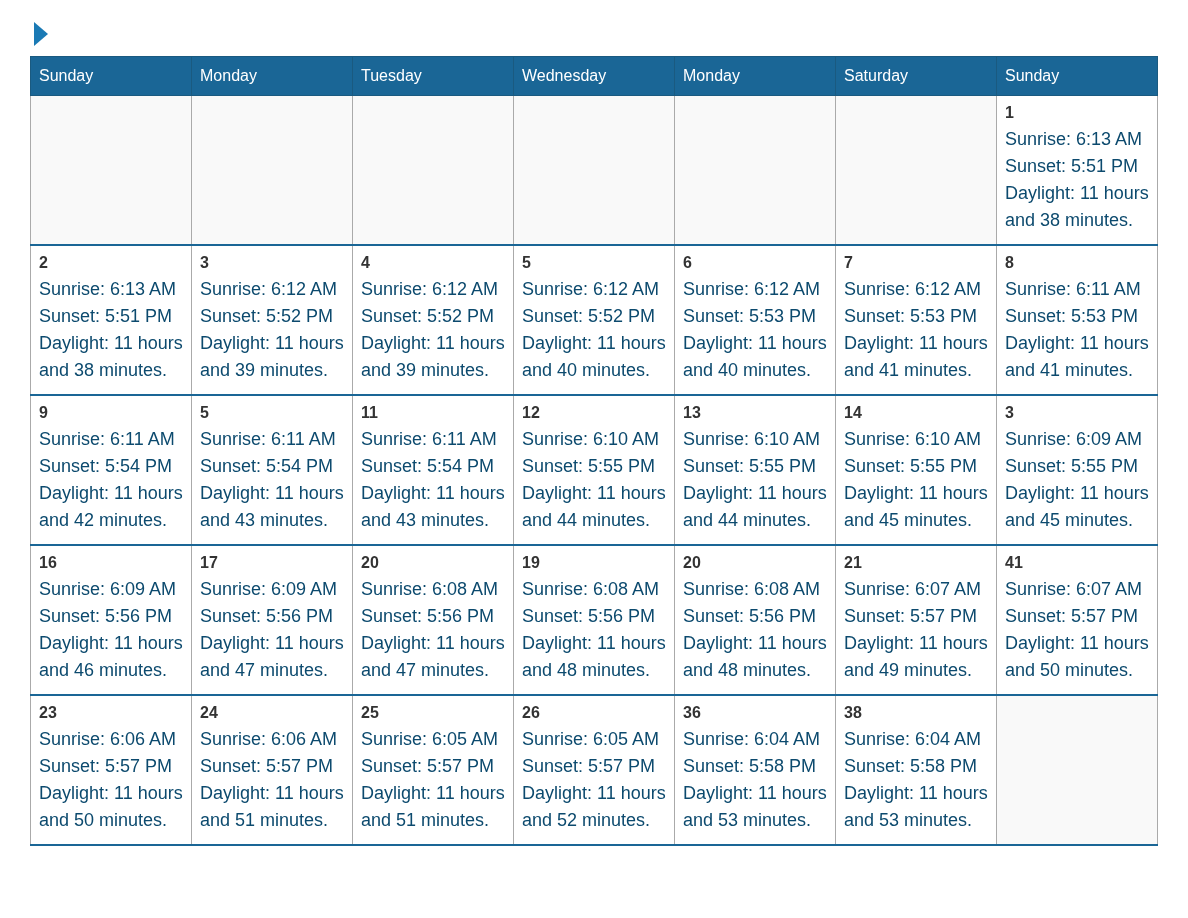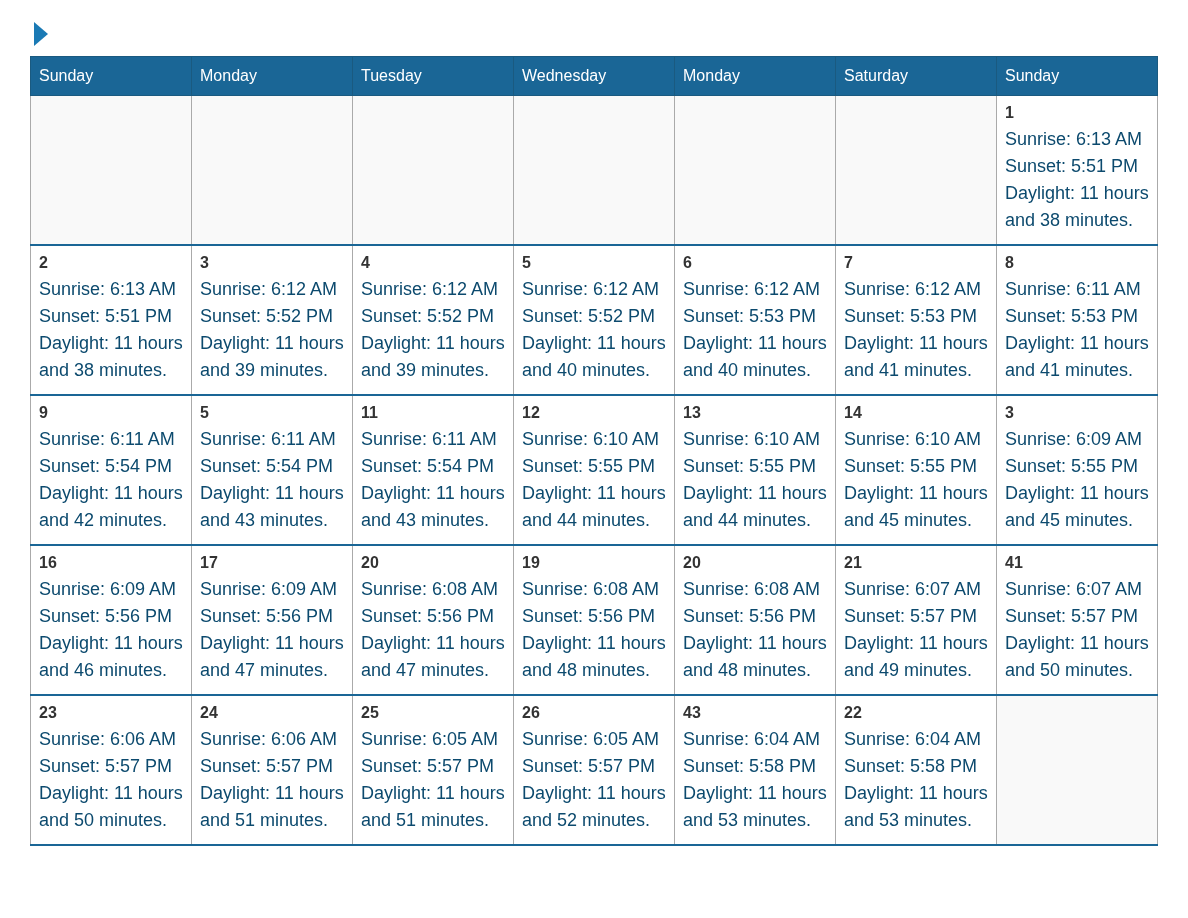--- a/index.html
+++ b/index.html
@@ -299,27 +299,27 @@
 Sunset: 5:57 PM
 Daylight: 11 hours and 51 minutes.</div>
         </td>
         <td>
           <span class="day-num">26</span>
           <div class="day-info">Sunrise: 6:05 AM
 Sunset: 5:57 PM
 Daylight: 11 hours and 52 minutes.</div>
         </td>
         <td>
-          <span class="day-num">43</span>
+          <span class="day-num">36</span>
           <div class="day-info">Sunrise: 6:04 AM
 Sunset: 5:58 PM
 Daylight: 11 hours and 53 minutes.</div>
         </td>
         <td>
-          <span class="day-num">22</span>
+          <span class="day-num">38</span>
           <div class="day-info">Sunrise: 6:04 AM
 Sunset: 5:58 PM
 Daylight: 11 hours and 53 minutes.</div>
         </td>
         <td class="empty"></td>
       </tr>
     </tbody>
 </table>
 
 </body></html>

